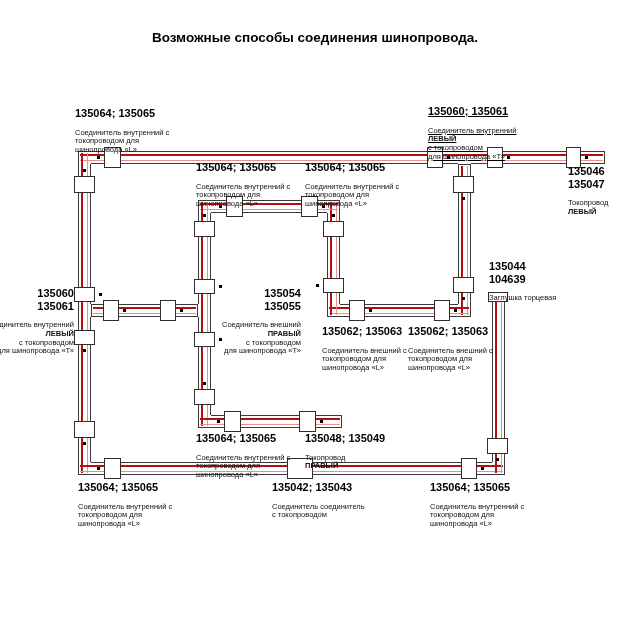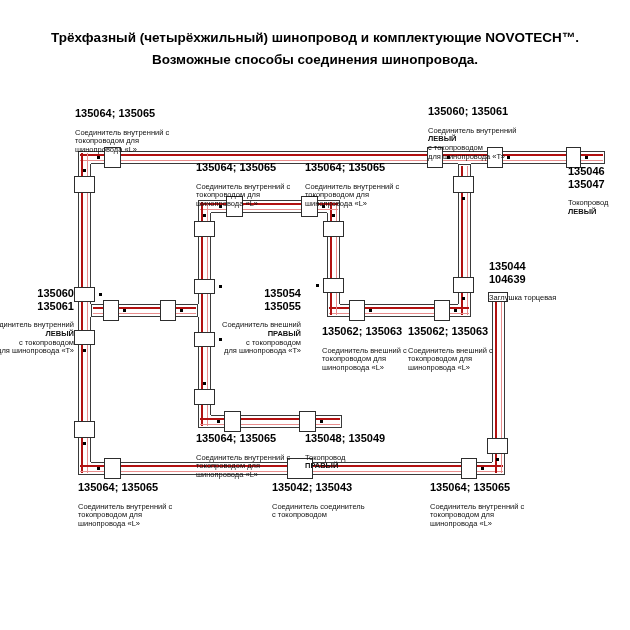--- a/index.html
+++ b/index.html
@@ -16,21 +16,20 @@
   .plabel .num{font-size:11px;font-weight:bold;line-height:12.5px;white-space:nowrap;}
   .plabel .dsc{font-size:7.5px;line-height:8.8px;white-space:nowrap;margin-top:9px;color:#111;}
   .plabel .dsc .b{font-weight:bold;}
   .plabel.right{text-align:right;}
 </style>
 </head>
 <body>
 
 <div class="canvas">
   <div class="title">
-    <div>Трёхфазный (четырёхжильный) шинопровод и комплектующие NOVOTECH™.</div>
     <div>Возможные способы соединения шинопровода.</div>
   </div>
   <div id="diagram">
       <div class="track" style="left: 78px; top: 151px; width: 527px; height: 13px; border-color: rgb(58, 58, 58);"></div>
       <div class="track" style="left: 78px; top: 151px; width: 13px; height: 324px; border-color: rgb(58, 58, 58);"></div>
       <div class="track" style="left: 78px; top: 462px; width: 427px; height: 13px; border-color: rgb(58, 58, 58);"></div>
       <div class="track" style="left: 492px; top: 300px; width: 13px; height: 175px; border-color: rgb(58, 58, 58);"></div>
       <div class="track" style="left: 458px; top: 164px; width: 13px; height: 153px; border-color: rgb(58, 58, 58);"></div>
       <div class="track" style="left: 327px; top: 304px; width: 144px; height: 13px; border-color: rgb(58, 58, 58);"></div>
       <div class="track" style="left: 327px; top: 200px; width: 13px; height: 117px; border-color: rgb(58, 58, 58);"></div>
@@ -128,21 +127,21 @@
       <div class="connector" style="left: 299px; top: 411px; width: 17px; height: 21px; border-color: rgb(45, 45, 45);"></div>
       <div class="dot" style="left: 320px; top: 420px;"></div>
       <div class="plabel" style="top: 107px; left: 75px;">
         <div class="num">135064; 135065</div>
         <div class="dsc">
           <div>Соединитель внутренний с</div>
           <div>токопроводом для</div>
           <div>шинопровода «L»</div>
         </div>
       </div>
-      <div class="plabel" style="top: 105px; left: 428px;">
+      <div class="plabel" style="top: 105px; left: 428px; text-decoration: underline;">
         <div class="num">135060; 135061</div>
         <div class="dsc">
           <div>Соединитель внутренний</div>
           <div class="b">ЛЕВЫЙ</div>
           <div>с токопроводом</div>
           <div>для шинопровода «Т»</div>
         </div>
       </div>
       <div class="plabel" style="top: 165px; left: 568px;">
         <div class="num">135046</div>

